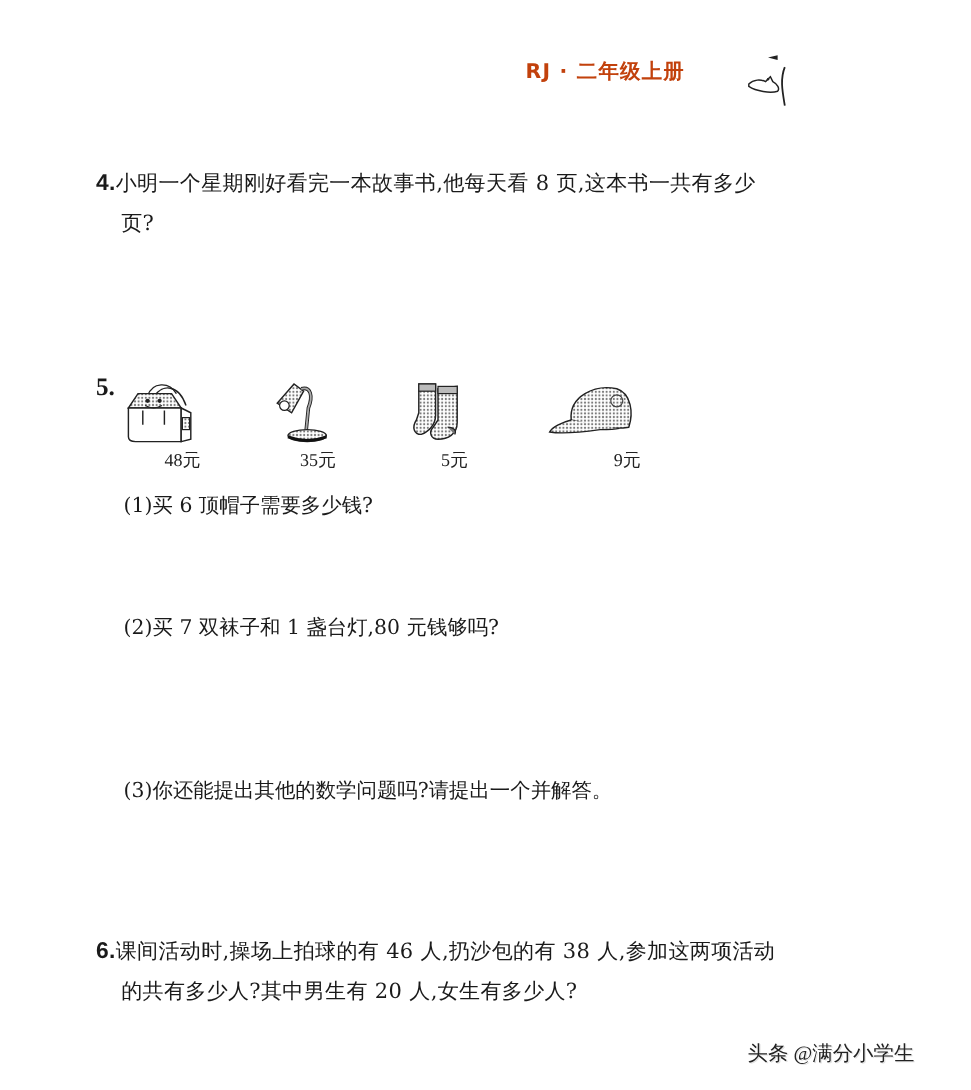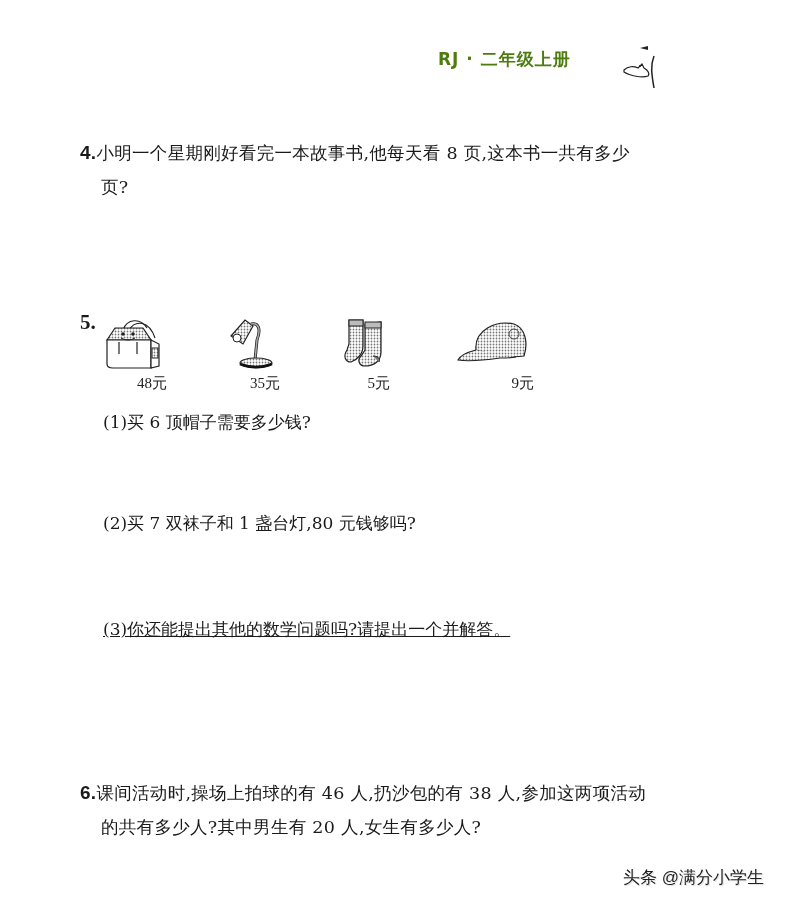--- a/index.html
+++ b/index.html
@@ -16,21 +16,21 @@
       color: #1a1a1a;
     }
     .header-badge {
       position: absolute;
       left: 438px;
       top: 48px;
       font-family: "DejaVu Sans", "Liberation Sans", sans-serif;
       font-weight: bold;
       font-size: 17px;
       letter-spacing: 1px;
-      color: #4d7c0f;
+      color: #c2410c;
     }
     .header-deco {
       position: absolute;
       left: 618px;
       top: 42px;
       width: 40px;
       height: 48px;
     }
     .q-line {
       position: absolute;
@@ -70,21 +70,21 @@
       position: absolute;
       left: 103px;
       font-size: 17px;
       line-height: 24px;
       white-space: nowrap;
     }
     .watermark {
       position: absolute;
       left: 623px;
       top: 866px;
-      font-family: Liberation Sans, sans-serif;
+      font-family: Liberation Serif, serif;
       font-size: 17px;
       color: #222;
       text-shadow: 0 0 2px #fff, 1px 1px 0 #ddd;
     }
   </style>
 </head>
 <body>
 
 <div class="header-badge">RJ · 二年级上册</div>
 <svg class="header-deco" viewBox="0 0 40 48">
@@ -151,20 +151,20 @@
   <svg width="76" height="54" viewBox="0 0 76 54">
     <path d="M20 34 C18 14, 40 4, 58 8 C70 12, 72 28, 68 40 C56 42, 40 40, 20 34 Z" fill="url(#dots)" stroke="#222" stroke-width="1.2"></path>
     <path d="M20 34 C12 36, 4 40, 2 44 C14 46, 30 44, 44 42 C50 42, 56 42, 60 41" fill="url(#dots)" stroke="#222" stroke-width="1.2"></path>
     <circle cx="58" cy="18" r="5" fill="none" stroke="#444" stroke-width="1"></circle>
   </svg>
   <div class="price">9元</div>
 </div>
 
 <div class="sub-q" style="top:410px;text-align:right;">(1)买 6 顶帽子需要多少钱?</div>
 <div class="sub-q" style="top:511px;">(2)买 7 双袜子和 1 盏台灯,80 元钱够吗?</div>
-<div class="sub-q" style="top:617px;text-decoration:underline;">(3)你还能提出其他的数学问题吗?请提出一个并解答。</div>
+<div class="sub-q" style="top:647px;">(3)你还能提出其他的数学问题吗?请提出一个并解答。</div>
 
 <div class="q-line" style="left:80px; top:781px;">
   <span class="q-num">6.</span><span>课间活动时,操场上拍球的有 46 人,扔沙包的有 38 人,参加这两项活动</span>
 </div>
 <div class="q-line" style="left:101px; top:815px;">的共有多少人?其中男生有 20 人,女生有多少人?</div>
 
 <div class="watermark">头条 @满分小学生</div>
 
 </body></html>

